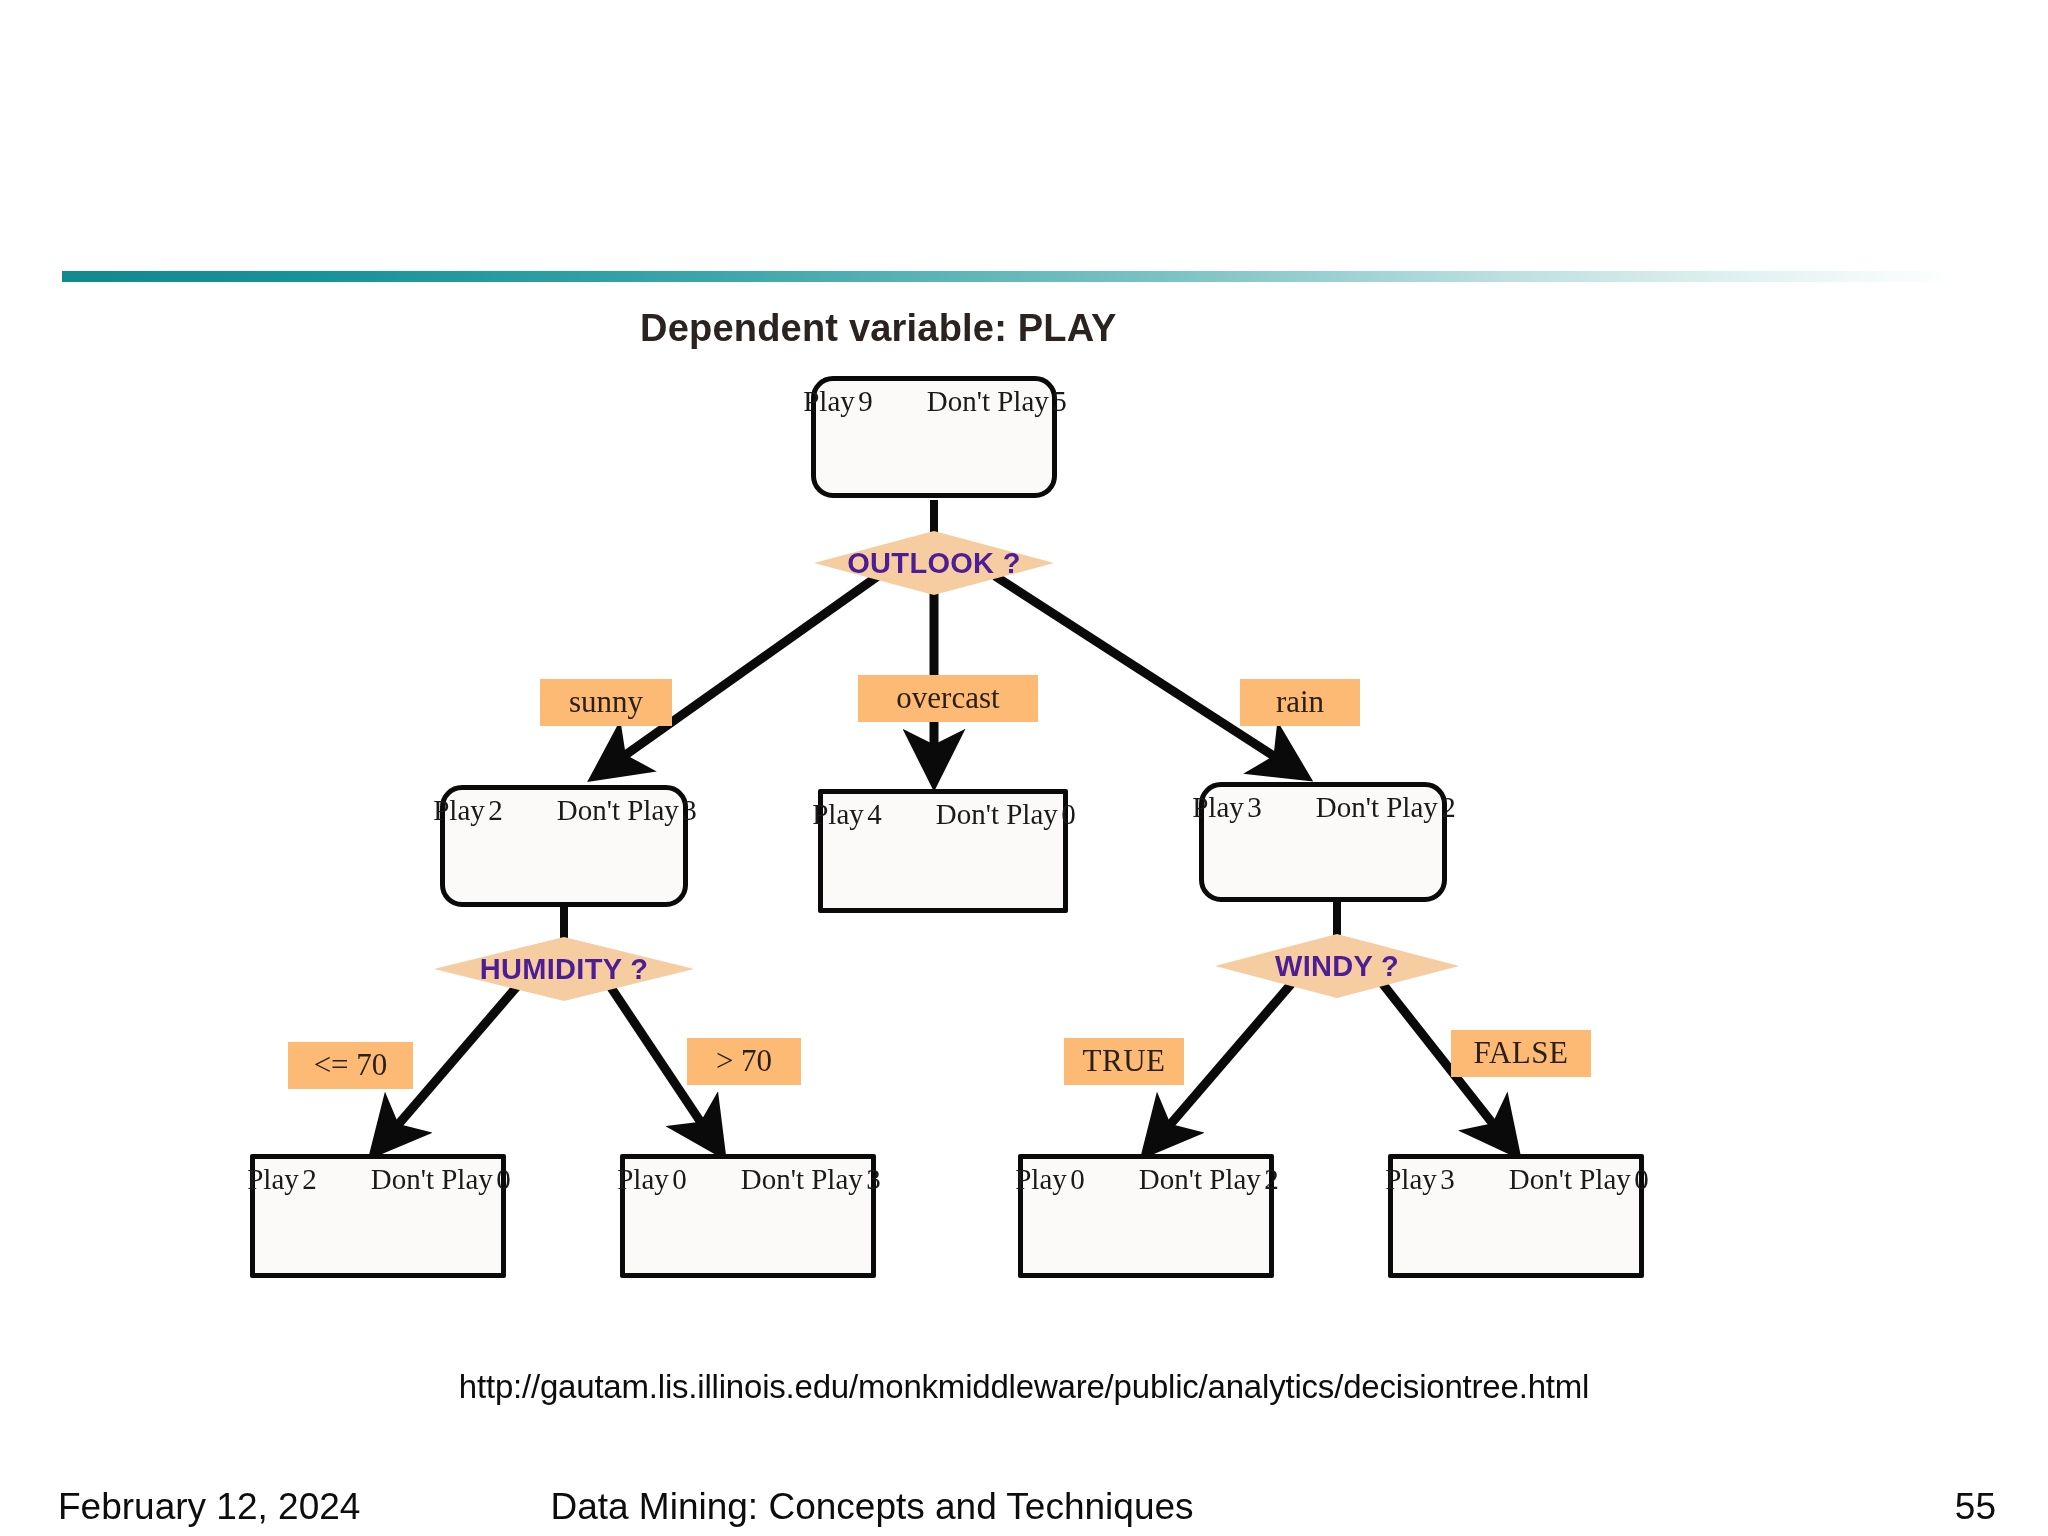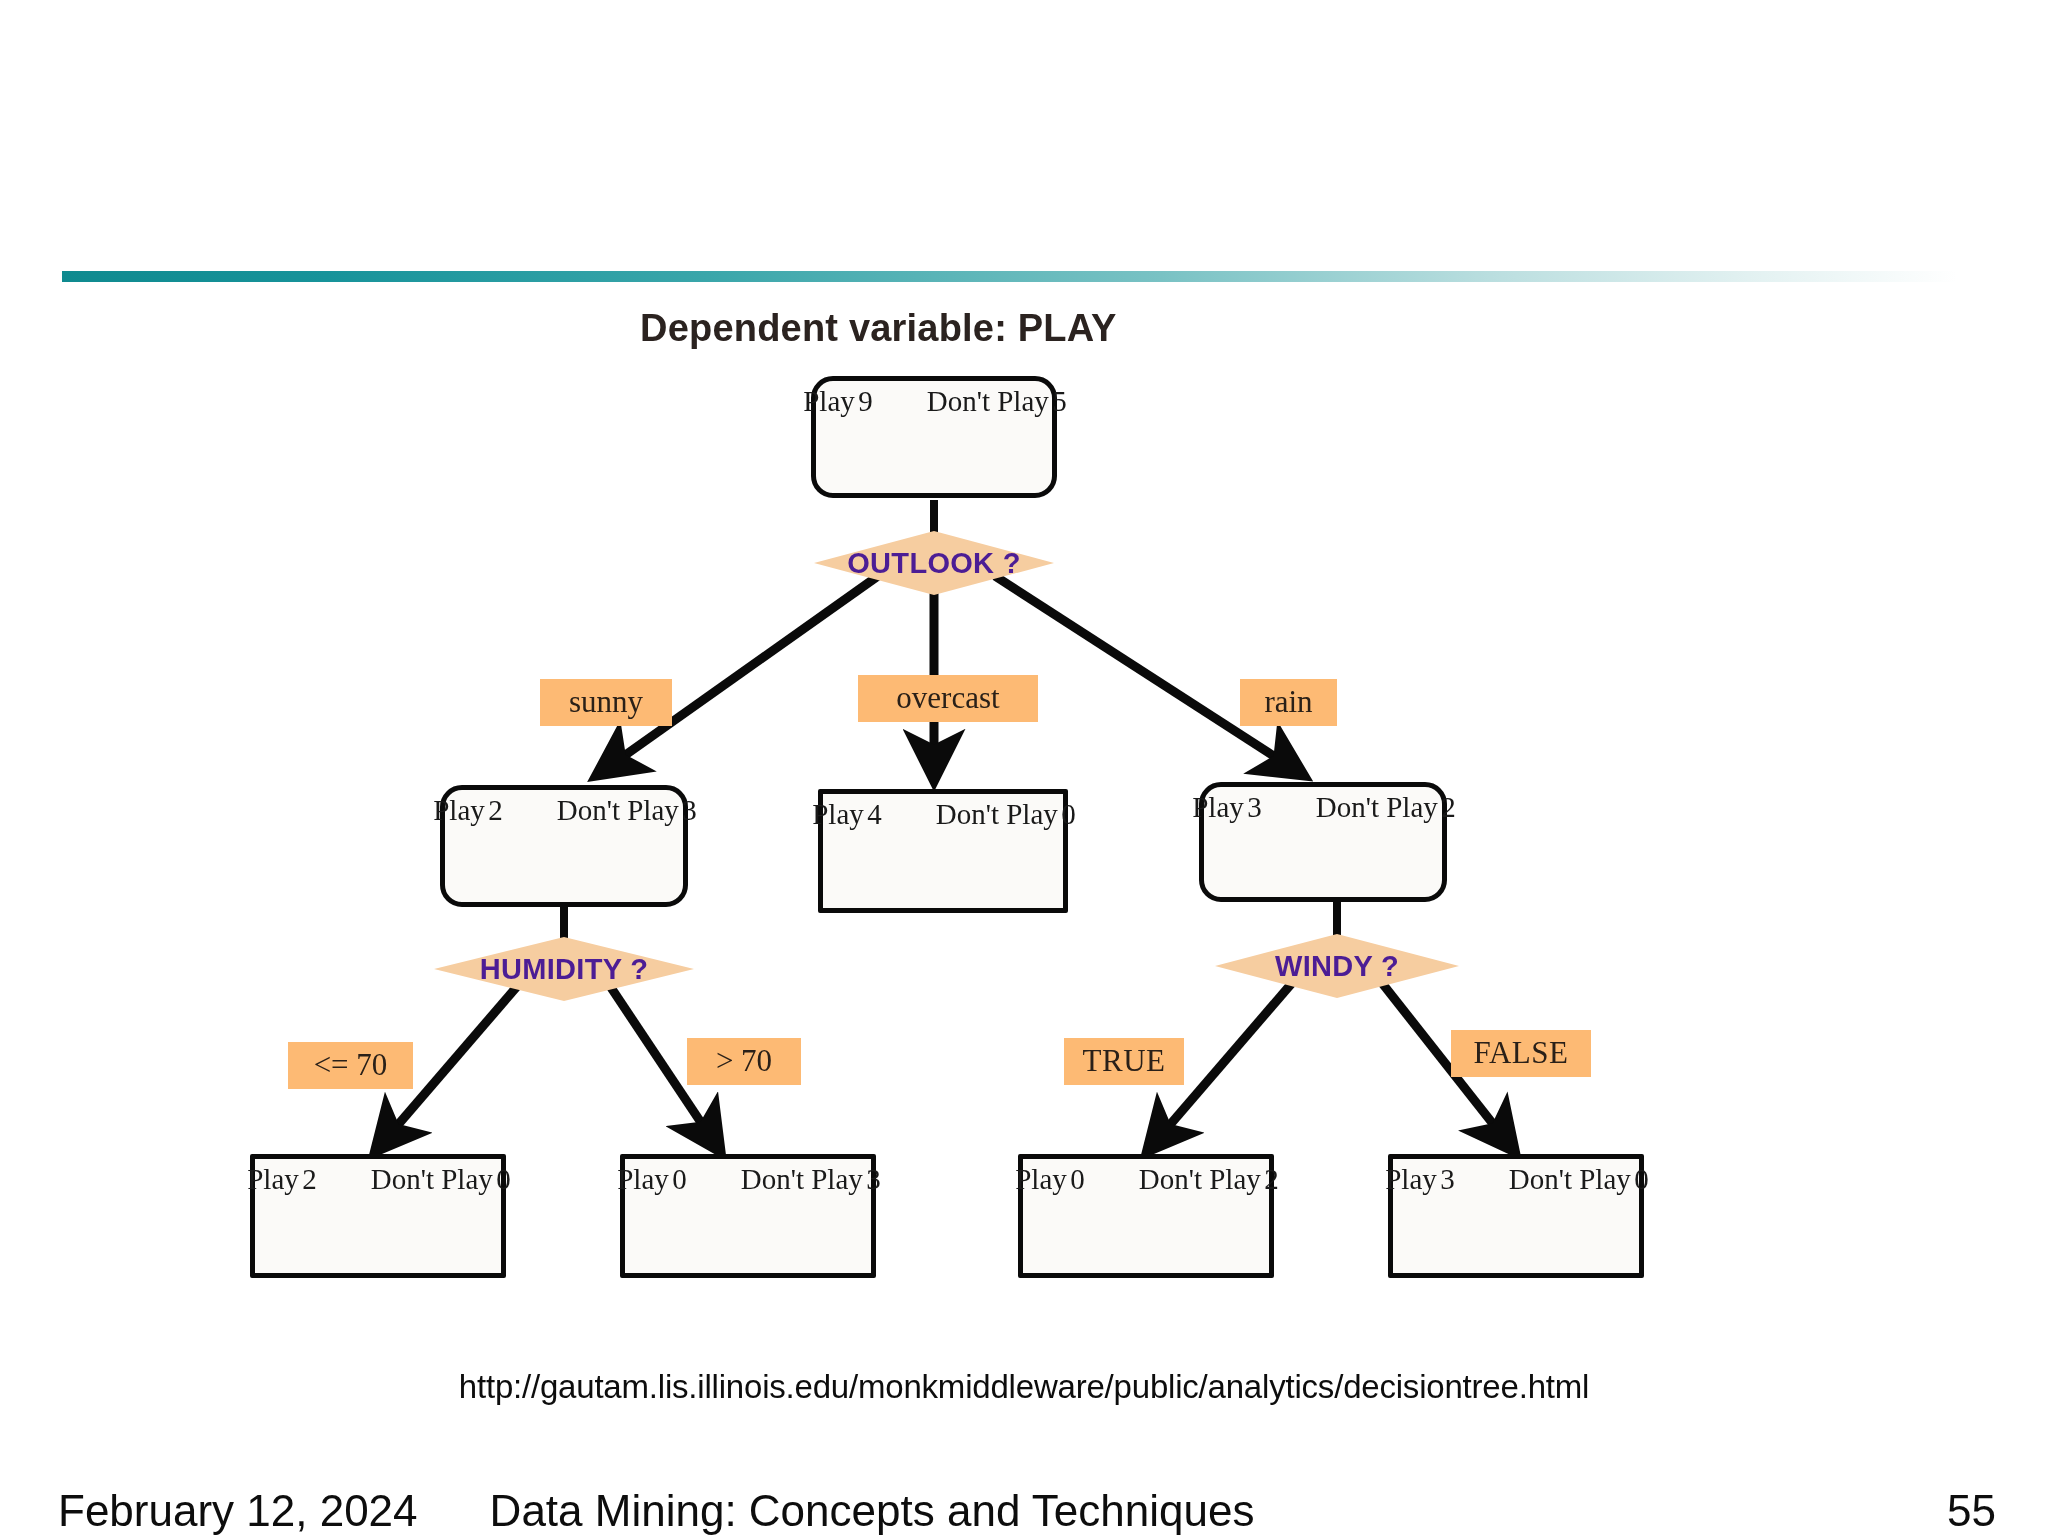--- a/index.html
+++ b/index.html
@@ -150,21 +150,21 @@
 
   
   #footer {
     position: absolute;
     left: 0;
     top: 1486px;
     width: 2048px;
     height: 50px;
     color: #0d0d0d;
     font-family: "Liberation Sans", sans-serif;
-    font-size: 44px;
+    font-size: 37px;
   }
   #footer .f-date {
     position: absolute; left: 58px; top: 0; white-space: nowrap;
   }
   #footer .f-center {
     position: absolute; left: 0; top: 0; width: 1744px;
     text-align: center; white-space: nowrap;
   }
   #footer .f-page {
     position: absolute; right: 52px; top: 0; white-space: nowrap;
@@ -218,21 +218,21 @@
     </div>
   </div>
 
   <div class="diamond" style="left:814px; top:531px; width:240px; height:64px;">
     <div class="dshape"></div>
     <div class="dtext">OUTLOOK ?</div>
   </div>
 
   <div class="edge-label" style="left:540px; top:679px; width:132px;">sunny</div>
   <div class="edge-label" style="left:858px; top:675px; width:180px;">overcast</div>
-  <div class="edge-label" style="left:1240px; top:679px; width:97px;">rain</div>
+  <div class="edge-label" style="left:1240px; top:679px; width:120px;">rain</div>
 
   <div class="node rounded" style="left:440px; top:785px; width:248px; height:122px;">
     <div class="row">
       <span class="lbl">Play</span>
       <span class="spacer"></span>
       <span class="val">2</span>
     </div>
     <div class="row">
       <span class="lbl">Don't Play</span>
       <span class="spacer"></span>

